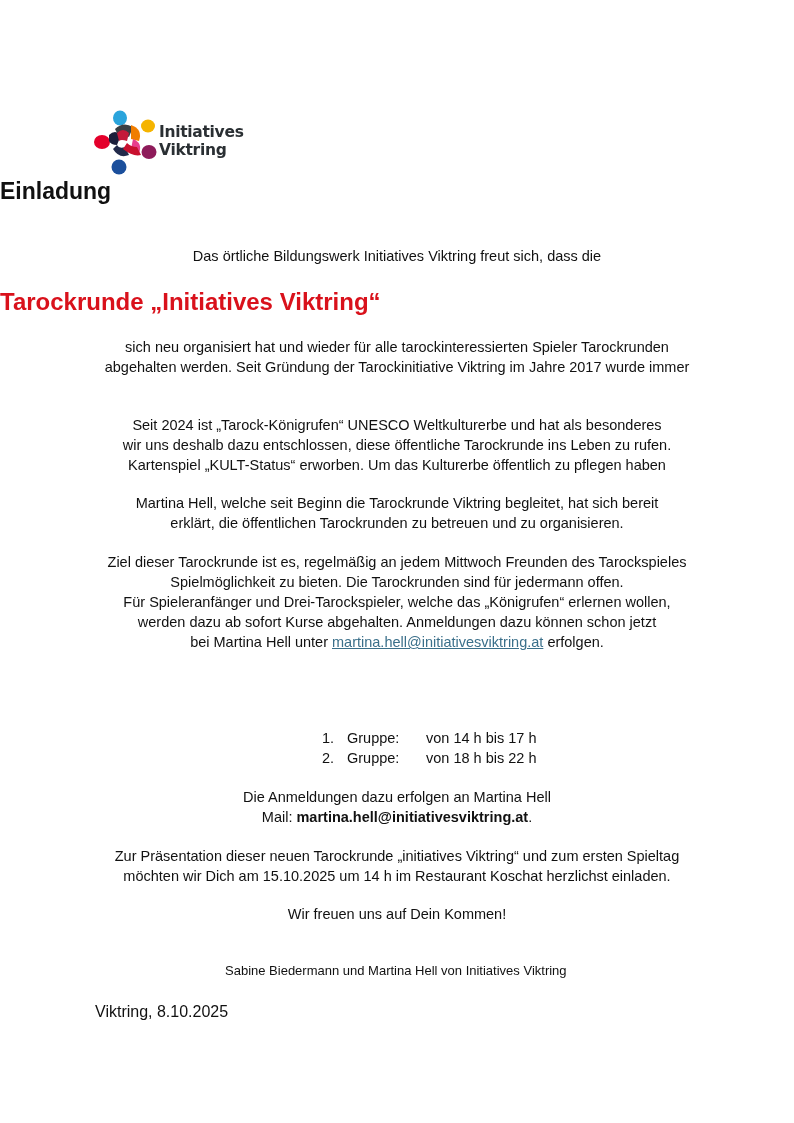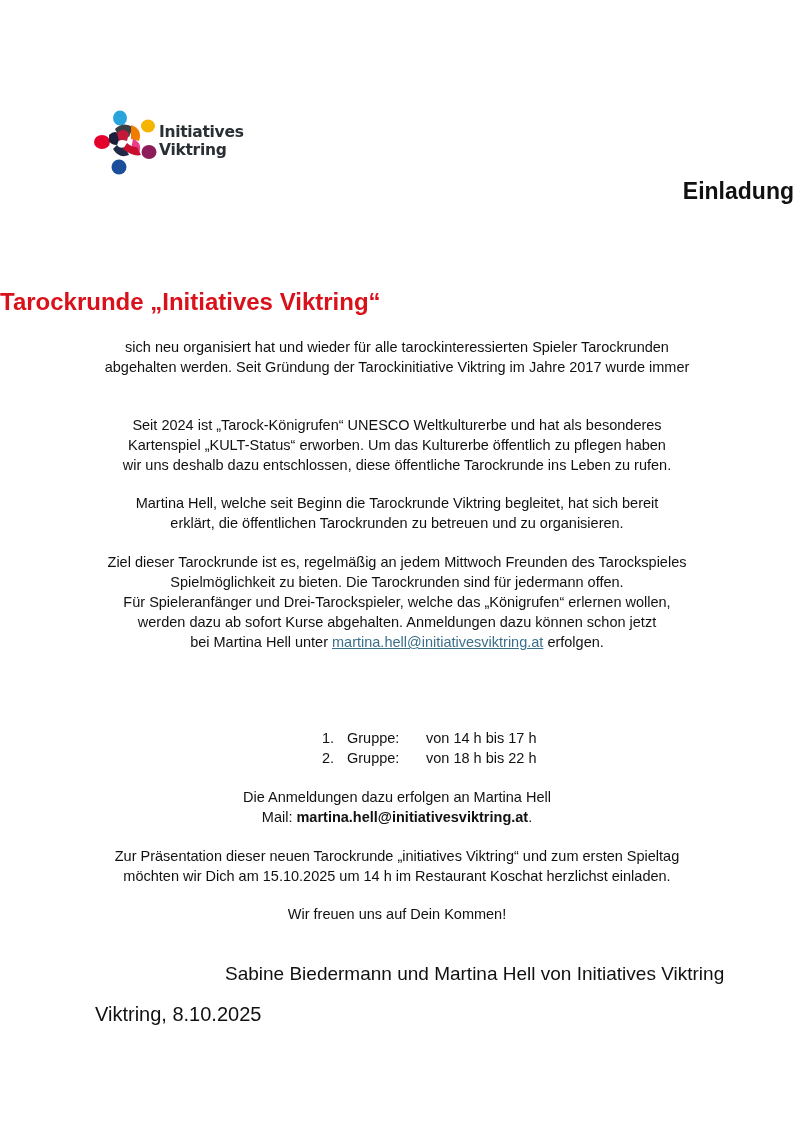--- a/index.html
+++ b/index.html
@@ -3,33 +3,33 @@
 <meta charset="utf-8">
 <style>
   html, body { margin: 0; padding: 0; background: #ffffff; }
   body { width: 794px; height: 1123px; position: relative; overflow: hidden;
          font-family: "Liberation Sans", sans-serif; color: #111; }
   .page { position: absolute; left: 0; top: 16px; width: 728px; height: 1123px; }
   .logo { position: absolute; left: 93px; top: 93px; width: 150px; height: 66px; }
   .logo svg { position: absolute; left: 0; top: 0; }
   .logo-text { position: absolute; left: 66px; top: 14px; font-family: "DejaVu Sans", sans-serif;
                font-weight: bold; font-size: 15.5px; line-height: 18px; color: #2a2f33; letter-spacing: -0.3px; }
-  .title { position: absolute; left: 0; width: 794px; top: 162px; text-align: right;
+  .title { position: absolute; left: 0; width: 794px; top: 162px; text-align: left;
            font-weight: bold; font-size: 23px; }
   .center { position: absolute; left: 60px; width: 674px; text-align: center;
             font-size: 14.5px; line-height: 20px; }
   .headline { position: absolute; left: 0; width: 794px; top: 272px; 
               font-weight: bold; font-size: 24px; color: #d9111b; }
   .mail-link { color: #3a6f8a; text-decoration: underline; }
   .groups { position: absolute; left: 322px; top: 712px; font-size: 14.5px; line-height: 20px; }
   .groups .row { display: flex; }
   .groups .num { width: 25px; }
   .groups .lbl { width: 79px; }
-  .sig { position: absolute; left: 225px; top: 947px; font-size: 19px; }
-  .date { position: absolute; left: 95px; top: 987px; font-size: 20px; }
+  .sig { position: absolute; left: 225px; top: 947px; font-size: 13px; }
+  .date { position: absolute; left: 95px; top: 987px; font-size: 16px; }
 </style>
 </head>
 <body>
 
 <div class="page">
 
   <div class="logo">
     <svg width="64" height="66" viewBox="0 0 64 66">
       <ellipse cx="27" cy="9" rx="7" ry="7.5" fill="#2aa4dc"></ellipse>
       <ellipse cx="55" cy="17" rx="7" ry="6.5" fill="#f5b400"></ellipse>
@@ -45,32 +45,33 @@
       <path d="M24 24 Q30 18 36 24 L34 32 Q28 30 26 32 Z" fill="#c41a3a"></path>
     </svg>
     <div class="logo-text">
       <div>Initiatives</div>
       <div>Viktring</div>
     </div>
   </div>
 
   <div class="title">Einladung</div>
 
+  <div class="center" style="top:230px;">Das örtliche Bildungswerk Initiatives Viktring freut sich, dass die</div>
 
   <div class="headline">Tarockrunde „Initiatives Viktring“</div>
 
   <div class="center" style="top:321px;">
     <div>sich neu organisiert hat und wieder für alle tarockinteressierten Spieler Tarockrunden</div>
     <div>abgehalten werden. Seit Gründung der Tarockinitiative Viktring im Jahre 2017 wurde immer</div>
   </div>
 
   <div class="center" style="top:399px;">
     <div>Seit 2024 ist „Tarock-Königrufen“ UNESCO Weltkulturerbe und hat als besonderes</div>
+    <div>wir uns deshalb dazu entschlossen, diese öffentliche Tarockrunde ins Leben zu rufen.</div>
     <div>Kartenspiel „KULT-Status“ erworben. Um das Kulturerbe öffentlich zu pflegen haben</div>
-    <div>wir uns deshalb dazu entschlossen, diese öffentliche Tarockrunde ins Leben zu rufen.</div>
   </div>
 
   <div class="center" style="top:477px;">
     <div>Martina Hell, welche seit Beginn die Tarockrunde Viktring begleitet, hat sich bereit</div>
     <div>erklärt, die öffentlichen Tarockrunden zu betreuen und zu organisieren.</div>
   </div>
 
   <div class="center" style="top:536px;text-align:center;">
     <div>Ziel dieser Tarockrunde ist es, regelmäßig an jedem Mittwoch Freunden des Tarockspieles</div>
     <div>Spielmöglichkeit zu bieten. Die Tarockrunden sind für jedermann offen.</div>

